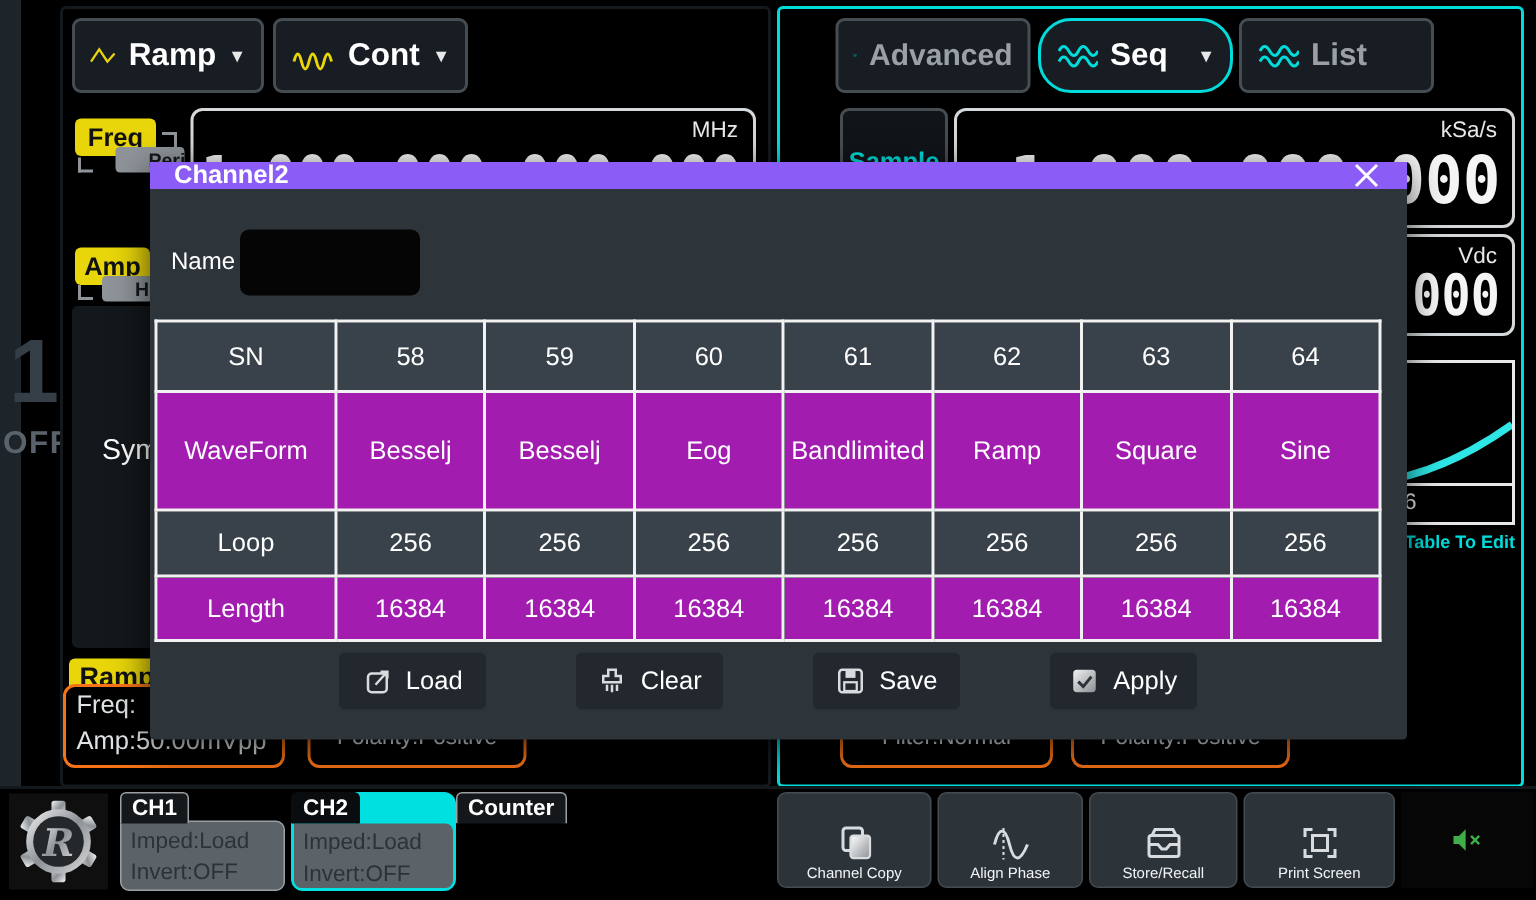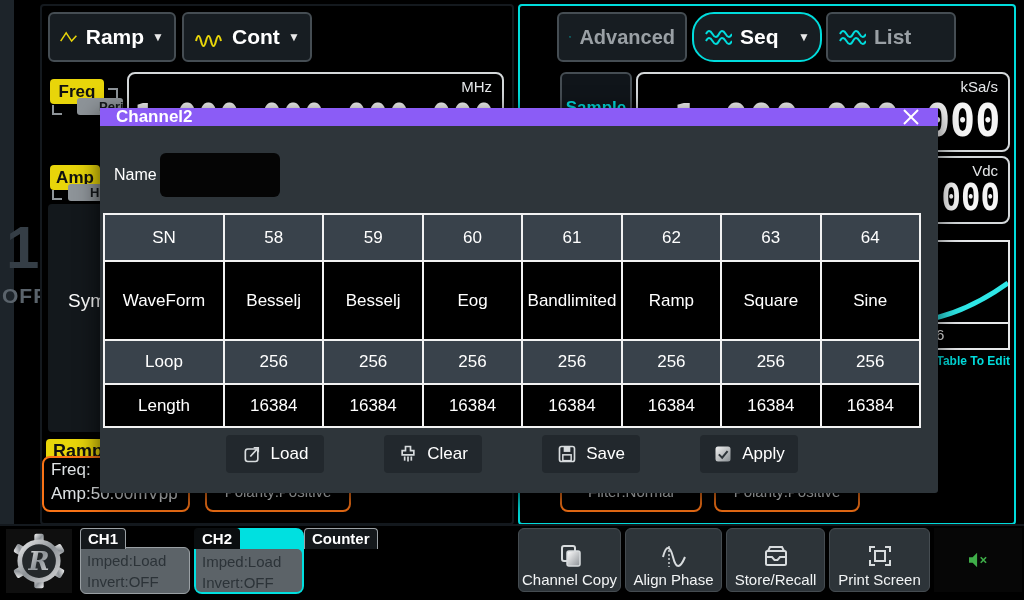--- a/index.html
+++ b/index.html
@@ -53,40 +53,40 @@
                 display:flex;align-items:center;padding:0 16px;box-sizing:border-box;}
   .modal-title{font-size:17px;font-weight:bold;color:#fff;}
   .modal-close{margin-left:auto;width:22px;height:22px;display:flex;align-items:center;justify-content:center;cursor:pointer;}
   .name-lbl{font-size:16px;color:#fff;}
   .name-input{background:#050505;border:none;border-radius:6px;width:120px;height:44px;
               color:#fff;font-size:16px;padding:0 8px;box-sizing:border-box;}
   table.seqtbl{border-collapse:collapse;table-layout:fixed;width:818px;}
   table.seqtbl td{border:2px solid #f2f2f2;text-align:center;color:#fff;font-size:17px;
                   overflow:hidden;white-space:nowrap;padding:0;}
   tr.r-light td{background:#39424b;}
-  tr.r-dark td{background:#000000;}
+  tr.r-dark td{background:#a21caf;}
   tr.h45 td{height:45px;} tr.h77 td{height:77px;} tr.h42 td{height:42px;} tr.h41 td{height:41px;}
   .mbtn{position:absolute;top:327px;width:98px;height:38px;background:#22282d;border-radius:4px;
         display:flex;align-items:center;justify-content:center;gap:9px;color:#fff;font-size:17px;cursor:pointer;}
   
   .bottombar{left:0;top:524px;width:1024px;height:76px;background:#000;border-top:2px solid #14191e;box-sizing:border-box;}
   .chtab{position:absolute;}
   .chtab .tab{position:absolute;top:0;left:0;height:20px;padding:0 7px;background:#14181b;
               border:1px solid #9aa0a4;border-bottom:none;border-radius:4px 4px 0 0;color:#fff;
               font-weight:bold;font-size:15px;line-height:20px;z-index:2;}
   .chtab .tbody{position:absolute;top:19px;left:0;right:0;bottom:0;background:#5c6368;
                border:1px solid #9aa0a4;border-radius:0 6px 6px 6px;color:#2c3338;
                font-size:15px;padding:2px 6px;line-height:21px;box-sizing:border-box;white-space:nowrap;overflow:hidden;}
   .ch2wrap{background:#00e0e0;border-radius:8px;}
   .ch2wrap .tab{background:#0a0d0f;border-color:#0a0d0f;}
   .ch2wrap .tbody{top:21px;left:2px;right:2px;bottom:2px;border:none;border-radius:0 5px 5px 5px;}
   .bbtn{position:absolute;top:528px;height:64px;background:#2d3439;border:1px solid #454c51;
         border-radius:6px;box-sizing:border-box;display:flex;flex-direction:column;
         align-items:center;justify-content:flex-end;padding-bottom:3px;color:#f2f4f5;
-        font-size:15px;cursor:pointer;}
+        font-size:10px;cursor:pointer;}
   .bbtn svg{margin-bottom:2px;}
   .logo-btn{left:6px;top:529px;width:66px;height:64px;background:#0f0f0f;display:flex;
             align-items:center;justify-content:center;}
   .mutebox{left:934px;top:528px;width:88px;height:64px;background:#060606;display:flex;
            align-items:center;justify-content:center;}
   .symlabel{color:#fff;font-size:19px;}
 </style>
 </head>
 <body>
 

